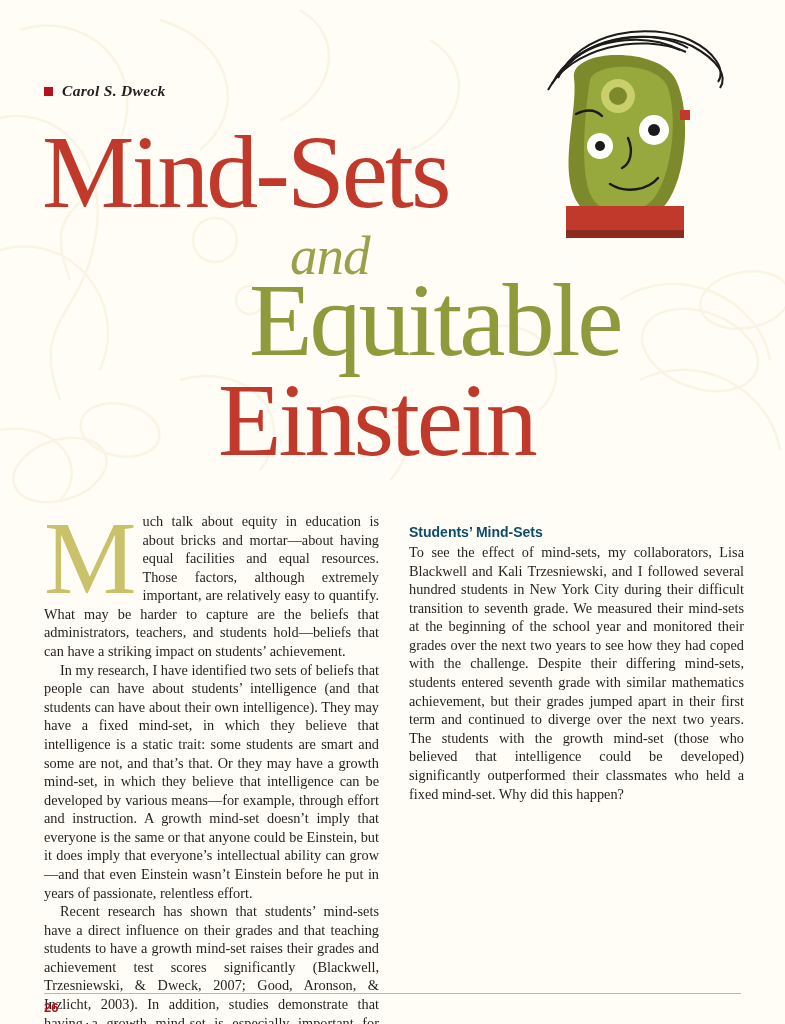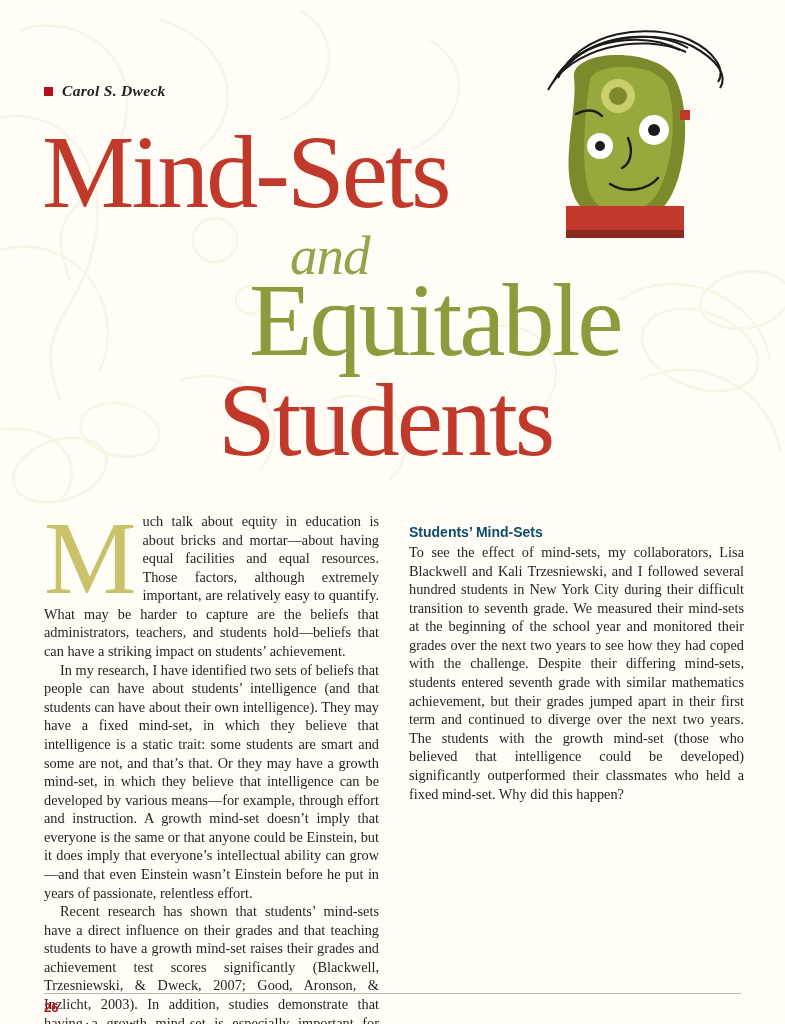--- a/index.html
+++ b/index.html
@@ -253,21 +253,21 @@
     <rect x="36" y="188" width="118" height="32" fill="#c0392b"></rect>
     <rect x="36" y="212" width="118" height="8" fill="#8d2a20"></rect>
 
     <rect x="150" y="92" width="10" height="10" fill="#c0392b"></rect>
   </svg>
 
   <div class="title-block">
     <div class="t-line t-mindsets">Mind-Sets</div>
     <div class="t-line t-and">and</div>
     <div class="t-line t-equitable">Equitable</div>
-    <div class="t-line t-education">Students</div>
+    <div class="t-line t-education">Einstein</div>
   </div>
 
   <div class="columns">
 
     <div class="col">
       <p class="first dropcap-para"><span class="dropcap">M</span><span>uch talk about equity in education is about bricks and mortar—about having equal facilities and equal resources. Those factors, although extremely important, are relatively easy to quantify. What may be harder to capture are the beliefs that administrators, teachers, and students hold—beliefs that can have a striking impact on students’ achievement.</span></p>
       <p>In my research, I have identified two sets of beliefs that people can have about students’ intelligence (and that students can have about their own intelligence). They may have a fixed mind-set, in which they believe that intelligence is a static trait: some students are smart and some are not, and that’s that. Or they may have a growth mind-set, in which they believe that intelligence can be developed by various means—for example, through effort and instruction. A growth mind-set doesn’t imply that everyone is the same or that anyone could be Einstein, but it does imply that everyone’s intellectual ability can grow—and that even Einstein wasn’t Einstein before he put in years of passionate, relentless effort.</p>
       <p>Recent research has shown that students’ mind-sets have a direct influence on their grades and that teaching students to have a growth mind-set raises their grades and achievement test scores significantly (Blackwell, Trzesniewski, &amp; Dweck, 2007; Good, Aronson, &amp; Inzlicht, 2003). In addition, studies demonstrate that having a growth mind-set is especially important for students who are laboring under a negative stereotype about their abilities, such as Black or Latino students or girls in mathematics or science classes (Blackwell</p>
     </div>
 

